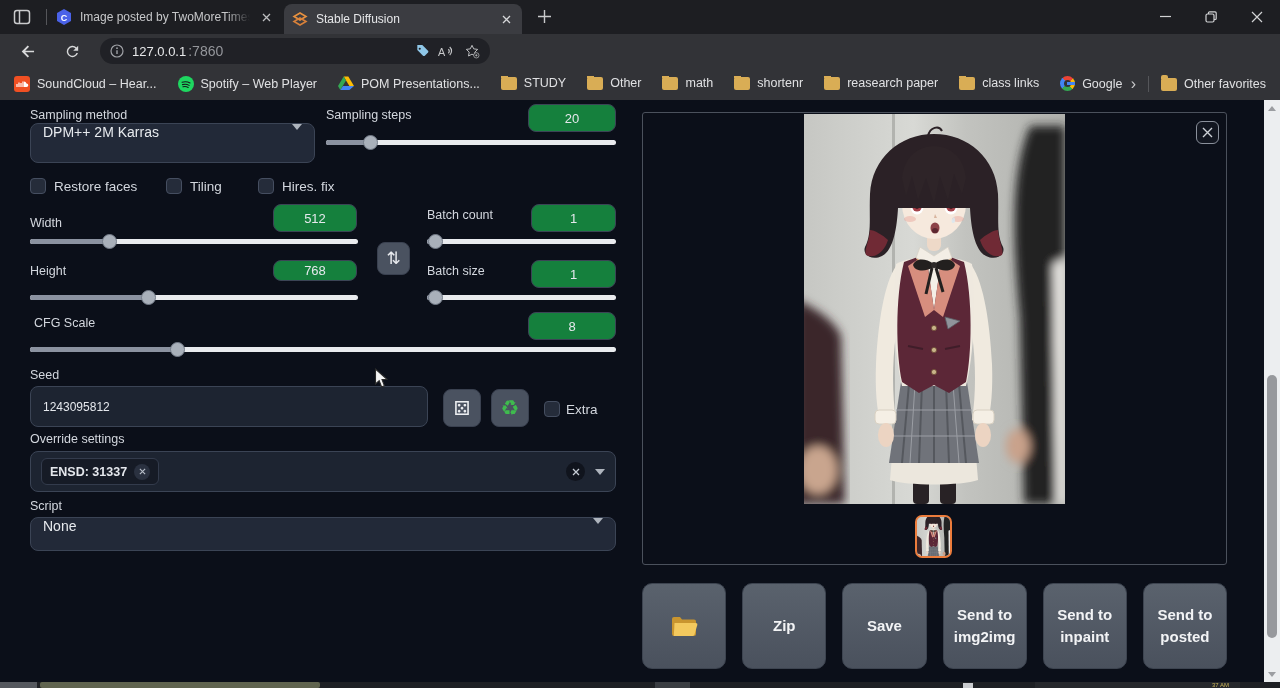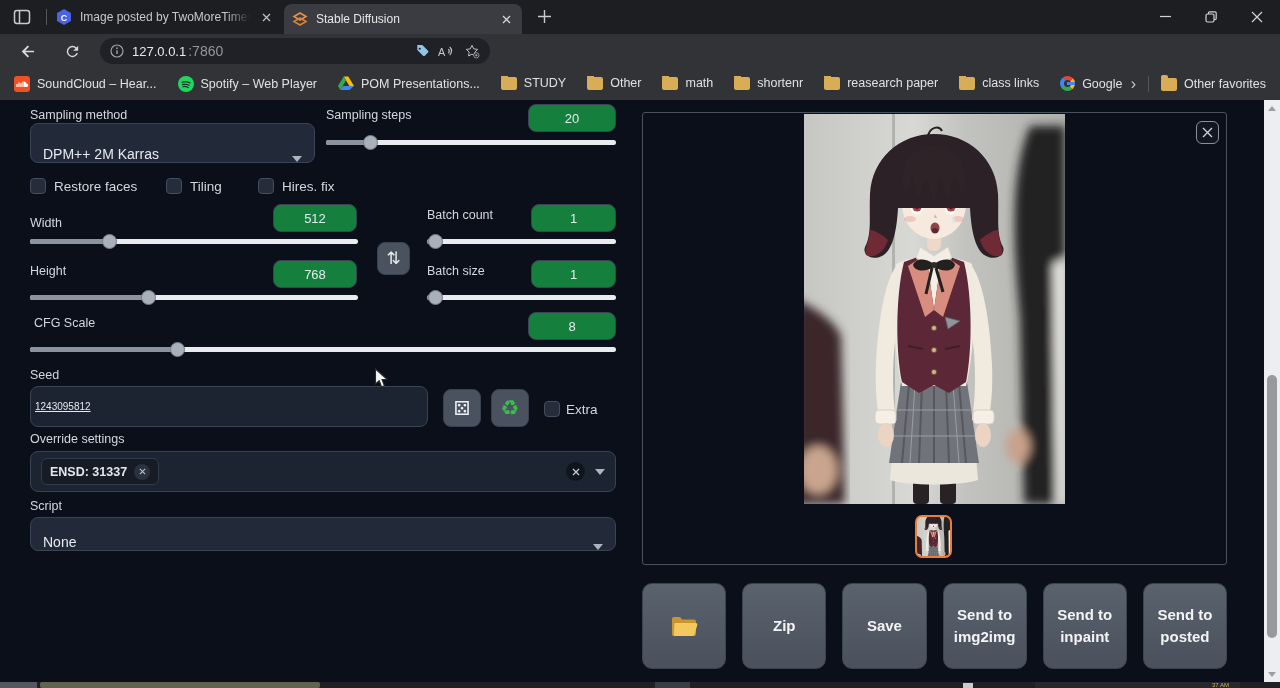--- a/index.html
+++ b/index.html
@@ -31,30 +31,30 @@
 
   .bookbar { left:0; top:68px; width:1280px; height:32px; background:#323337; display:flex; align-items:center; }
   .bm { display:flex; align-items:center; gap:7px; color:#e0e1e3; font-size:12.5px; white-space:nowrap; }
   .bmleft { display:flex; align-items:flex-start; gap:21px; padding-left:14px; flex:1; overflow:hidden; }
   .bmright { display:flex; align-items:center; gap:12px; padding-right:14px; }
   .folder-ic { width:16px; height:13px; background:#d9ad55; border-radius:2px; position:relative; }
   .folder-ic::before { content:""; position:absolute; left:0; top:-3px; width:7px; height:4px; background:#d9ad55; border-radius:2px 2px 0 0; }
 
   
   .lbl { position:absolute; color:#d3d7de; font-size:12.5px; }
-  .sel { position:absolute; background:#222938; border:1px solid #3b4455; border-radius:8px; color:#e7eaee; font-size:14px; display:flex; align-items:flex-end; padding:0 12px; }
+  .sel { position:absolute; background:#222938; border:1px solid #3b4455; border-radius:8px; color:#e7eaee; font-size:14px; display:flex; align-items:flex-start; padding:0 12px; }
   .chev { width:0; height:0; border-left:5px solid transparent; border-right:5px solid transparent; border-top:6px solid #aeb4bd; margin-left:auto; }
   .numbox { position:absolute; background:#15803d; border:1px solid #3b4455; border-radius:8px; color:#e5e8ed; font-size:13px; display:flex; align-items:center; justify-content:center; }
   .slider { position:absolute; height:15px; }
   .sl-track { position:absolute; left:0; right:0; top:5px; height:5px; border-radius:3px; background:#e9ebee; }
   .sl-fill { height:100%; border-radius:3px 0 0 3px; background:#8b92a0; }
   .sl-handle { position:absolute; top:0; width:15px; height:15px; border-radius:50%; background:#a9b0ba; border:1px solid #737b88; margin-left:-7px; }
   .cb { position:absolute; width:16px; height:16px; background:#252c3a; border:1px solid #454e60; border-radius:4px; }
   .sqbtn { position:absolute; background:#4a5260; border:1px solid #3a4150; border-radius:8px; display:flex; align-items:center; justify-content:center; }
-  .textinput { position:absolute; background:#1d2431; border:1px solid #3b4455; border-radius:8px; color:#e5e8ed; font-size:10px; display:flex; align-items:center; padding:0 4px;text-decoration:underline; }
+  .textinput { position:absolute; background:#1d2431; border:1px solid #3b4455; border-radius:8px; color:#e5e8ed; font-size:12px; display:flex; align-items:center; padding:0 12px; }
   .chip { display:flex; align-items:center; gap:7px; background:#161b26; border:1px solid #333b4c; border-radius:6px; padding:0 8px; height:27px; color:#e4e7ec; font-size:12.5px; font-weight:700; }
   .chipx { width:16px; height:16px; border-radius:50%; background:#2a3140; display:flex; align-items:center; justify-content:center; }
 
   
   .frame { left:642px; top:112px; width:585px; height:453px; border:1px solid #4b515c; border-radius:3px; }
   .closebtn { left:1196px; top:121px; width:23px; height:23px; border:1.5px solid #8a909b; border-radius:6px; display:flex; align-items:center; justify-content:center; background:rgba(255,255,255,0.03); }
   .thumb { left:915px; top:515px; width:37px; height:43px; border:2px solid #ec7c3c; border-radius:7px; overflow:hidden; background:#c4c5c1; }
   .btnrow { left:642px; top:583px; width:585px; height:86px; display:flex; gap:16px; }
   .gbtn { flex:1; border-radius:10px; border:1px solid #3d4450; background:linear-gradient(180deg,#5a626d,#4a515d); color:#f2f3f5; font-weight:700; font-size:15px; display:flex; align-items:center; justify-content:center; text-align:center; padding:4px 10px; line-height:1.5; }
 
@@ -432,21 +432,21 @@
         <div class="sl-fill" style="width:4%"></div>
       </div>
       <div class="sl-handle" style="left:4%"></div>
   </div>
 
   <div class="sqbtn" style="left:377px;top:242px;width:33px;height:33px;color:#e8eaee;font-size:17px">
       <span>⇅</span>
     </div>
 
   <div class="lbl" style="left:30px;top:264px">Height</div>
-  <div class="numbox" style="left:273px;top:260px;width:84px;height:28px">768</div>
+  <div class="numbox" style="left:273px;top:260px;width:84px;height:21px">768</div>
   <div class="slider" style="left:30px;top:290px;width:328px">
     <div class="sl-track">
         <div class="sl-fill" style="width:36%"></div>
       </div>
       <div class="sl-handle" style="left:36%"></div>
   </div>
 
   <div class="lbl" style="left:427px;top:264px">Batch size</div>
   <div class="numbox" style="left:531px;top:260px;width:85px;height:28px">1</div>
   <div class="slider" style="left:427px;top:290px;width:189px">

